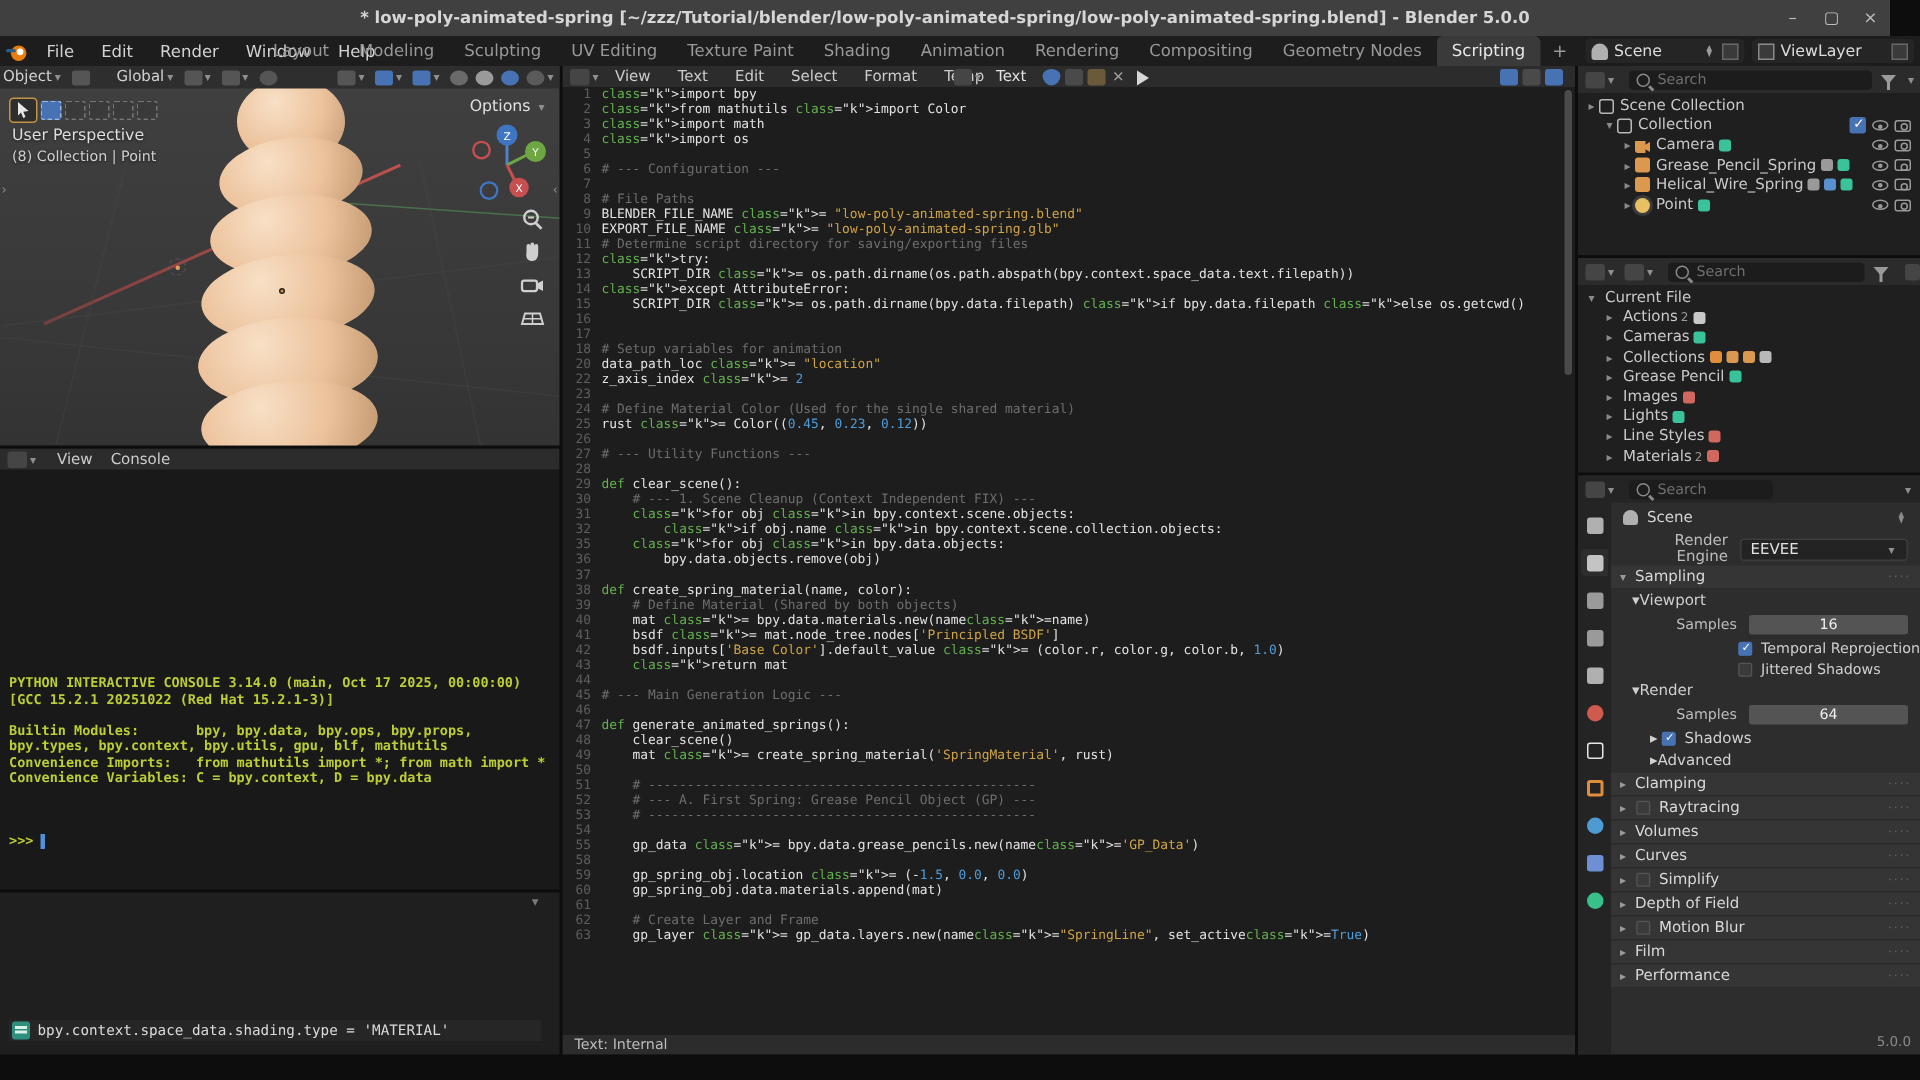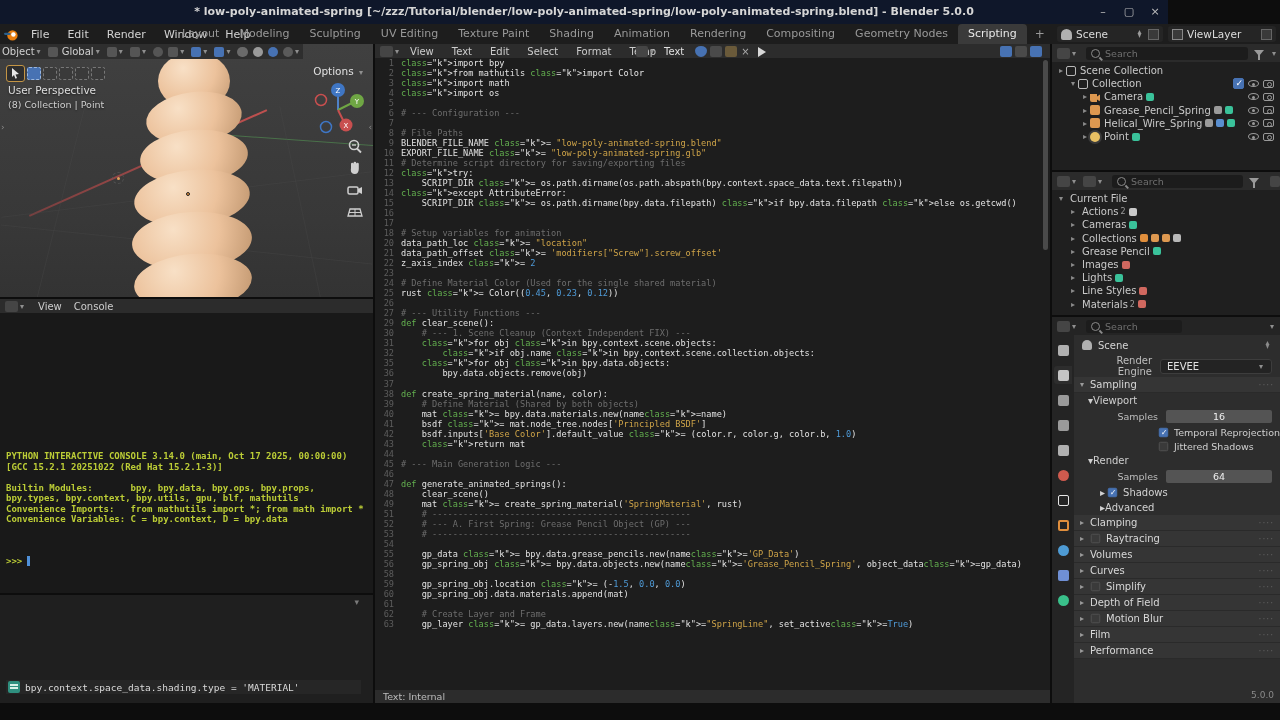--- a/index.html
+++ b/index.html
@@ -2,21 +2,21 @@
 <html><head>
 <meta charset="utf-8">
 <style>
   * { margin:0; padding:0; box-sizing:border-box; }
   html,body { width:1280px; height:720px; overflow:hidden; background:#0d0d0d;
     font-family:"DejaVu Sans","Liberation Sans",sans-serif; color:#c8c8c8; }
   .abs { position:absolute; }
   .region { position:absolute; overflow:hidden; }
 
   
-  #titlebar { left:0; top:0; width:1168px; height:24px; background:#0f172a; }
+  #titlebar { left:0; top:0; width:1260px; height:24px; background:#404040; }
   #title-text { width:100%; text-align:center; line-height:24px; font-size:11px; font-weight:bold; color:#d6d6d6; }
   .winbtn { position:absolute; top:0; width:26px; height:24px; text-align:center; line-height:24px; color:#bdbdbd; font-size:11px; }
 
   
   #topbar { left:0; top:24px; width:1280px; height:20px; background:#1d1d1d; }
   #menus { position:absolute; left:22px; top:1px; height:20px; display:flex; }
   #menus span { padding:0 9px; font-size:11px; line-height:20px; color:#d2d2d2; }
   #ws-tabs { position:absolute; left:172px; top:0; height:20px; display:flex; }
   #ws-tabs .tab { padding:0 10px; font-size:11px; line-height:20px; color:#999; }
   #ws-tabs .tab.active { background:#3a3a3a; color:#e8e8e8; border-radius:4px 4px 0 0; }
@@ -35,21 +35,21 @@
   .i-cam { width:11px; height:8px; border:1px solid #9a9a9a; border-radius:2px; position:relative; margin-left:4px; }
   .i-cam::after { content:""; position:absolute; left:3px; top:1.5px; width:3px; height:3px; border-radius:50%; border:1px solid #9a9a9a; }
   .checkbox { width:11px; height:11px; border-radius:2px; background:#3a3a3a; border:1px solid #555; }
   .checkbox.on { background:#4772b3; border-color:#4772b3; position:relative; }
   .checkbox.on::after { content:"✓"; position:absolute; left:1.5px; top:-1.5px; color:#fff; font-size:9px; }
   .grip { color:#5e5e5e; font-size:9px; letter-spacing:1px; }
   .play { width:0; height:0; border-left:8px solid #d8d8d8; border-top:5px solid transparent; border-bottom:5px solid transparent; }
 
   
   #viewport { left:0; top:44px; width:373px; height:253px; background:linear-gradient(#404040,#383838 70%,#333); }
-  #vp-header { position:absolute; left:0; top:0; width:303px; height:15px; background:#2e2e2e; display:flex; align-items:center; font-size:10px; color:#d0d0d0; overflow:hidden; }
+  #vp-header { position:absolute; left:0; top:0; width:373px; height:15px; background:#2e2e2e; display:flex; align-items:center; font-size:10px; color:#d0d0d0; overflow:hidden; }
   #vp-header .hicon { width:12px; height:10px; border-radius:2px; background:#555; margin-left:5px; }
   #vp-header .hicon.blue { background:#4772b3; }
   #vp-tool-row { position:absolute; left:6px; top:21px; display:flex; align-items:center; }
   #tool-select { width:19px; height:17px; border:1px solid #c49545; border-radius:3px; background:#2a2a2acc; display:flex; align-items:center; justify-content:center; }
   .selmode { width:14px; height:13px; border-radius:2px; background:#3a3a3acc; margin-left:2px; border:1px dashed #777; }
   .selmode.active { background:#4772b3; border-color:#9db8dd; }
   #vp-options { position:absolute; right:8px; top:21px; font-size:10.5px; color:#e0e0e0; }
   #vp-overlay-text { position:absolute; left:8px; top:40px; font-size:10.5px; color:#dedede; text-shadow:0 1px 2px #0008; }
   #vp-overlay-text .sub { font-size:9.5px; color:#cfcfcf; margin-top:3px; }
   .vp-sideicon { position:absolute; left:346px; width:18px; height:18px; color:#cfcfcf; }
@@ -211,21 +211,21 @@
     <div class="coil" style="left:132px; top:168px;width:120px;height:58px; transform:rotate(-4deg);"></div>
     <div class="coil" style="left:134px; top:210px;width:118px;height:56px; transform:rotate(-5deg);"></div>
   </div>
   <div id="light-gizmo"></div>
   <div id="origin-dot"></div>
 
   <div id="vp-header">
     <span style="margin-left:2px;">Object</span>
     <span class="chev">▾</span>
     <div class="hicon"></div>
-    <span style="margin-left:4px;">Global</span>
+    <span style="margin-left:18px;">Global</span>
     <span class="chev">▾</span>
     <div class="hicon"></div>
       <span class="chev">▾</span>
     <div class="hicon"></div>
       <span class="chev">▾</span>
     <div class="hicon" style="border-radius:50%;"></div>
     <span class="spacer"></span>
     <div class="hicon"></div>
       <span class="chev">▾</span>
     <div class="hicon blue"></div>
@@ -355,52 +355,52 @@
       <div class="cline"><span class="ln">10</span><span class="code-t">EXPORT_FILE_NAME <span <span="" class="d">class</span>="k"&gt;= <span class="s">"low-poly-animated-spring.glb"</span></span></div>
       <div class="cline"><span class="ln">11</span><span class="code-t"><span class="c"># Determine script directory for saving/exporting files</span></span></div>
       <div class="cline"><span class="ln">12</span><span class="code-t"><span <span="" class="d">class</span>="k"&gt;try:</span></div>
       <div class="cline"><span class="ln">13</span><span class="code-t">    SCRIPT_DIR <span <span="" class="d">class</span>="k"&gt;= os.path.dirname(os.path.abspath(bpy.context.space_data.text.filepath))</span></div>
       <div class="cline"><span class="ln">14</span><span class="code-t"><span <span="" class="d">class</span>="k"&gt;except AttributeError:</span></div>
       <div class="cline"><span class="ln">15</span><span class="code-t">    SCRIPT_DIR <span <span="" class="d">class</span>="k"&gt;= os.path.dirname(bpy.data.filepath) <span <span="" class="d">class</span>="k"&gt;if bpy.data.filepath <span <span="" class="d">class</span>="k"&gt;else os.getcwd()</span></div>
       <div class="cline"><span class="ln">16</span><span class="code-t"></span></div>
       <div class="cline"><span class="ln">17</span><span class="code-t"></span></div>
       <div class="cline"><span class="ln">18</span><span class="code-t"><span class="c"># Setup variables for animation</span></span></div>
       <div class="cline"><span class="ln">20</span><span class="code-t">data_path_loc <span <span="" class="d">class</span>="k"&gt;= <span class="s">"location"</span></span></div>
-      <div class="cline"><span class="ln">21</span><span class="code-t">data_path_offset <span <span="" class="d">class</span>="k"&gt;= <span class="s">'modifiers["Screw"].screw_offset'</span></span></div>
       <div class="cline"><span class="ln">22</span><span class="code-t">z_axis_index <span <span="" class="d">class</span>="k"&gt;= <span class="n">2</span></span></div>
       <div class="cline"><span class="ln">23</span><span class="code-t"></span></div>
       <div class="cline"><span class="ln">24</span><span class="code-t"><span class="c"># Define Material Color (Used for the single shared material)</span></span></div>
       <div class="cline"><span class="ln">25</span><span class="code-t">rust <span <span="" class="d">class</span>="k"&gt;= Color((<span class="n">0.45</span>, <span class="n">0.23</span>, <span class="n">0.12</span>))</span></div>
       <div class="cline"><span class="ln">26</span><span class="code-t"></span></div>
       <div class="cline"><span class="ln">27</span><span class="code-t"><span class="c"># --- Utility Functions ---</span></span></div>
+      <div class="cline"><span class="ln">28</span><span class="code-t"></span></div>
       <div class="cline"><span class="ln">29</span><span class="code-t"><span class="d">def</span> clear_scene():</span></div>
       <div class="cline"><span class="ln">30</span><span class="code-t"><span class="c">    # --- 1. Scene Cleanup (Context Independent FIX) ---</span></span></div>
       <div class="cline"><span class="ln">31</span><span class="code-t">    <span <span="" class="d">class</span>="k"&gt;for obj <span <span="" class="d">class</span>="k"&gt;in bpy.context.scene.objects:</span></div>
       <div class="cline"><span class="ln">32</span><span class="code-t">        <span <span="" class="d">class</span>="k"&gt;if obj.name <span <span="" class="d">class</span>="k"&gt;in bpy.context.scene.collection.objects:</span></div>
       <div class="cline"><span class="ln">35</span><span class="code-t">    <span <span="" class="d">class</span>="k"&gt;for obj <span <span="" class="d">class</span>="k"&gt;in bpy.data.objects:</span></div>
       <div class="cline"><span class="ln">36</span><span class="code-t">        bpy.data.objects.remove(obj)</span></div>
       <div class="cline"><span class="ln">37</span><span class="code-t"></span></div>
       <div class="cline"><span class="ln">38</span><span class="code-t"><span class="d">def</span> create_spring_material(name, color):</span></div>
       <div class="cline"><span class="ln">39</span><span class="code-t"><span class="c">    # Define Material (Shared by both objects)</span></span></div>
       <div class="cline"><span class="ln">40</span><span class="code-t">    mat <span <span="" class="d">class</span>="k"&gt;= bpy.data.materials.new(name<span <span="" class="d">class</span>="k"&gt;=name)</span></div>
       <div class="cline"><span class="ln">41</span><span class="code-t">    bsdf <span <span="" class="d">class</span>="k"&gt;= mat.node_tree.nodes[<span class="s">'Principled BSDF'</span>]</span></div>
       <div class="cline"><span class="ln">42</span><span class="code-t">    bsdf.inputs[<span class="s">'Base Color'</span>].default_value <span <span="" class="d">class</span>="k"&gt;= (color.r, color.g, color.b, <span class="n">1.0</span>)</span></div>
       <div class="cline"><span class="ln">43</span><span class="code-t">    <span <span="" class="d">class</span>="k"&gt;return mat</span></div>
       <div class="cline"><span class="ln">44</span><span class="code-t"></span></div>
       <div class="cline"><span class="ln">45</span><span class="code-t"><span class="c"># --- Main Generation Logic ---</span></span></div>
       <div class="cline"><span class="ln">46</span><span class="code-t"></span></div>
       <div class="cline"><span class="ln">47</span><span class="code-t"><span class="d">def</span> generate_animated_springs():</span></div>
       <div class="cline"><span class="ln">48</span><span class="code-t">    clear_scene()</span></div>
       <div class="cline"><span class="ln">49</span><span class="code-t">    mat <span <span="" class="d">class</span>="k"&gt;= create_spring_material(<span class="s">'SpringMaterial'</span>, rust)</span></div>
+      <div class="cline"><span class="ln">50</span><span class="code-t"></span></div>
       <div class="cline"><span class="ln">51</span><span class="code-t"><span class="c">    # --------------------------------------------------</span></span></div>
       <div class="cline"><span class="ln">52</span><span class="code-t"><span class="c">    # --- A. First Spring: Grease Pencil Object (GP) ---</span></span></div>
       <div class="cline"><span class="ln">53</span><span class="code-t"><span class="c">    # --------------------------------------------------</span></span></div>
       <div class="cline"><span class="ln">54</span><span class="code-t"></span></div>
       <div class="cline"><span class="ln">55</span><span class="code-t">    gp_data <span <span="" class="d">class</span>="k"&gt;= bpy.data.grease_pencils.new(name<span <span="" class="d">class</span>="k"&gt;=<span class="s">'GP_Data'</span>)</span></div>
-      <div class="cline"><span class="ln">56</span><span class="code-t">    gp_spring_obj <span <span="" class="d">class</span>="k"&gt;= bpy.data.objects.new(name<span <span="" class="d">class</span>="k"&gt;=<span class="s">'Grease_Pencil_Spring'</span>, object_data<span <span="" class="d">class</span>="k"&gt;=gp_data)</span></div>
       <div class="cline"><span class="ln">58</span><span class="code-t"></span></div>
       <div class="cline"><span class="ln">59</span><span class="code-t">    gp_spring_obj.location <span <span="" class="d">class</span>="k"&gt;= (-<span class="n">1.5</span>, <span class="n">0.0</span>, <span class="n">0.0</span>)</span></div>
       <div class="cline"><span class="ln">60</span><span class="code-t">    gp_spring_obj.data.materials.append(mat)</span></div>
       <div class="cline"><span class="ln">61</span><span class="code-t"></span></div>
       <div class="cline"><span class="ln">62</span><span class="code-t"><span class="c">    # Create Layer and Frame</span></span></div>
       <div class="cline"><span class="ln">63</span><span class="code-t">    gp_layer <span <span="" class="d">class</span>="k"&gt;= gp_data.layers.new(name<span <span="" class="d">class</span>="k"&gt;=<span class="s">"SpringLine"</span>, set_active<span <span="" class="d">class</span>="k"&gt;=<span class="n">True</span>)</span></div>
     </div>
   <div id="te-scroll"></div>
   <div id="te-footer">Text: Internal</div>
 </div>

